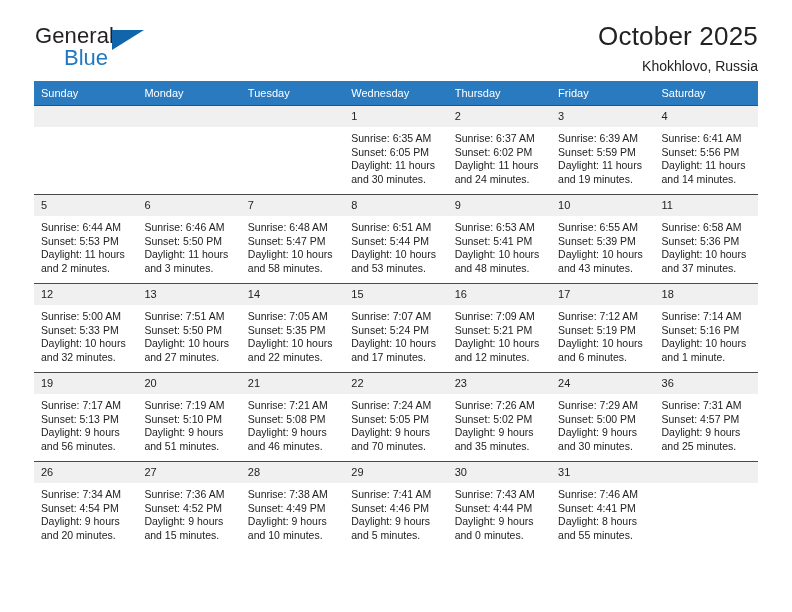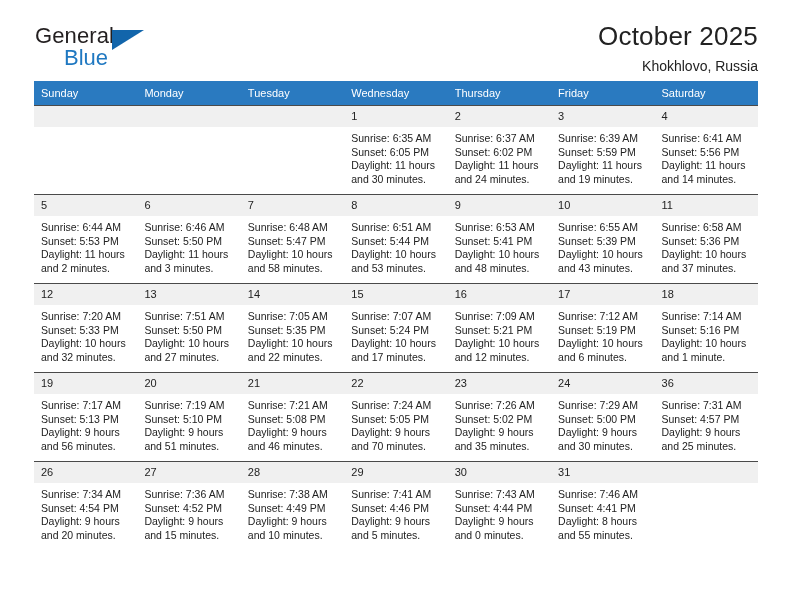--- a/index.html
+++ b/index.html
@@ -323,21 +323,21 @@
                 <div>and 37 minutes.</div>
               </div>
             </div>
           </td>
         </tr>
         <tr class="week">
           <td>
             <div class="cell">
               <div class="daynum">12</div>
               <div class="details">
-                <div>Sunrise: 7:20 AM</div>
+                <div>Sunrise: 5:00 AM</div>
                 <div>Sunset: 5:33 PM</div>
                 <div>Daylight: 10 hours</div>
                 <div>and 32 minutes.</div>
               </div>
             </div>
           </td>
           <td>
             <div class="cell">
               <div class="daynum">13</div>
               <div class="details">

